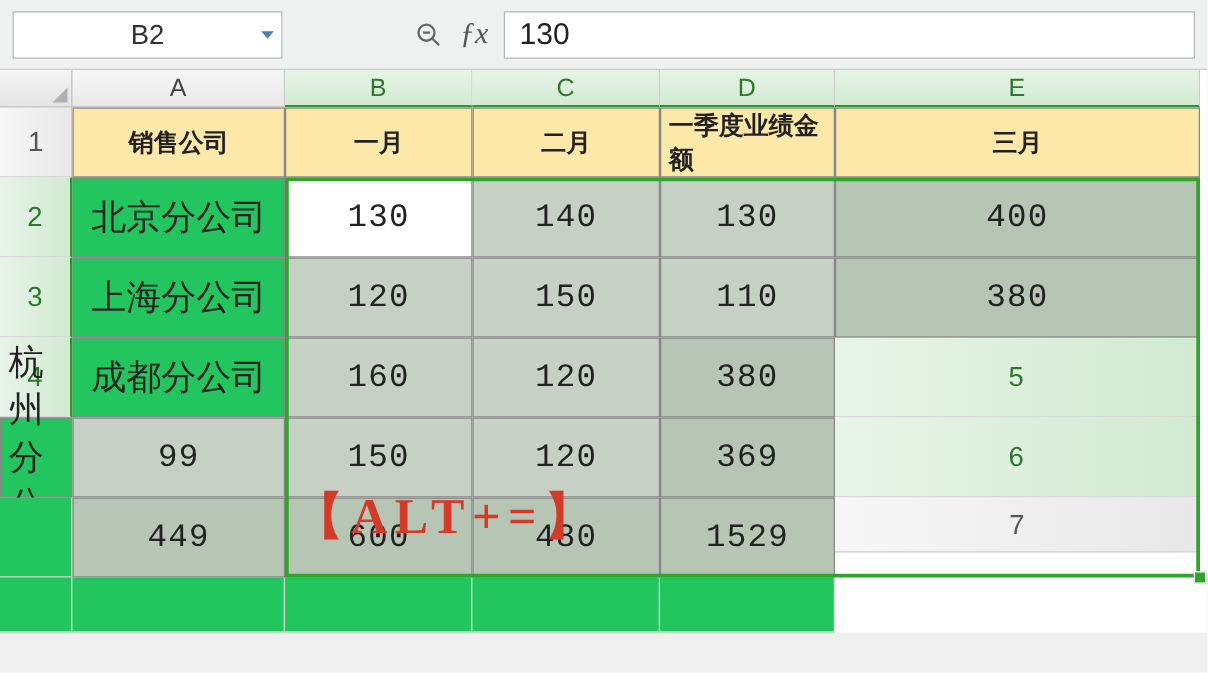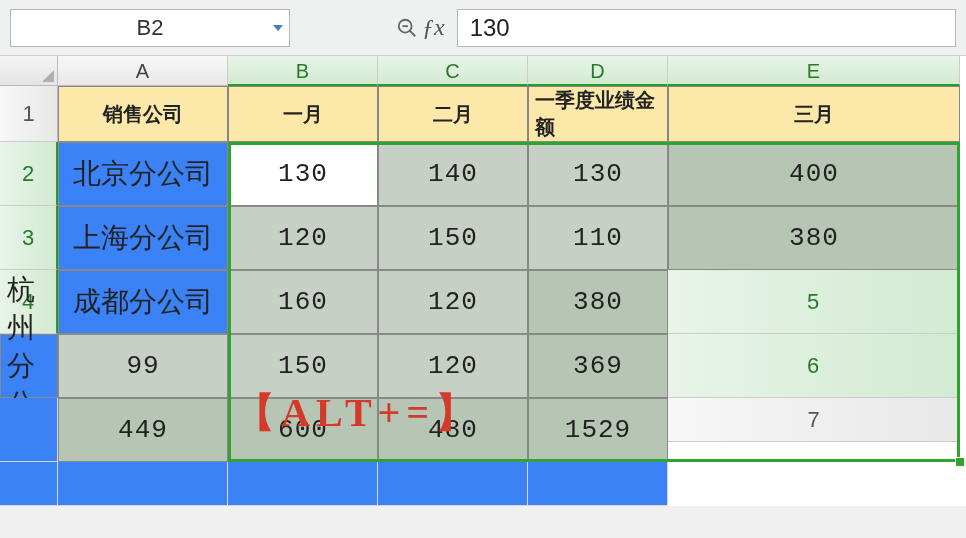--- a/index.html
+++ b/index.html
@@ -14,21 +14,21 @@
   .formula-bar {
     height: 56px;
     display: flex;
     align-items: center;
     background: #eff0f0;
     border-bottom: 1px solid #ccc;
     padding: 0 10px;
     gap: 12px;
   }
   .name-box {
-    width: 280px;
+    width: 216px;
     height: 38px;
     background: #fff;
     border: 1px solid #b5b5b5;
     display: flex;
     align-items: center;
     justify-content: center;
     position: relative;
     font-size: 22px;
     color: #333;
   }
@@ -38,20 +38,21 @@
     top: 50%;
     transform: translateY(-50%);
     width: 0; height: 0;
     border-left: 5px solid transparent;
     border-right: 5px solid transparent;
     border-top: 6px solid #4a7ab8;
   }
   .fx-group {
     display: flex;
     align-items: center;
+    gap: 10px;
     margin-left: 90px;
   }
   .icon-btn {
     width: 30px; height: 30px;
     display:flex; align-items:center; justify-content:center;
     color:#555;
   }
   .fx-label {
     font-style: italic;
     font-size: 24px;
@@ -121,21 +122,21 @@
     background: linear-gradient(to right,#e8f4e8,#d2ead2);
     border-right: 2px solid #2a9a2a;
   }
   .cell {
     border-right: 1px solid #d9d9d9;
     border-bottom: 1px solid #d9d9d9;
     font-size: 26px;
     color: #222;
     display:flex;align-items:center;justify-content:center;
     padding: 0 6px;
-    background:#3b82f6;
+    background:#22c55e;
     position:relative;
   }
   .cell.hdr {
     background: #fce8a8;
     font-weight: bold;
     border: 1px solid #888;
     font-size: 20px;
   }
   .cell.rowname {
     font-size: 28px;

